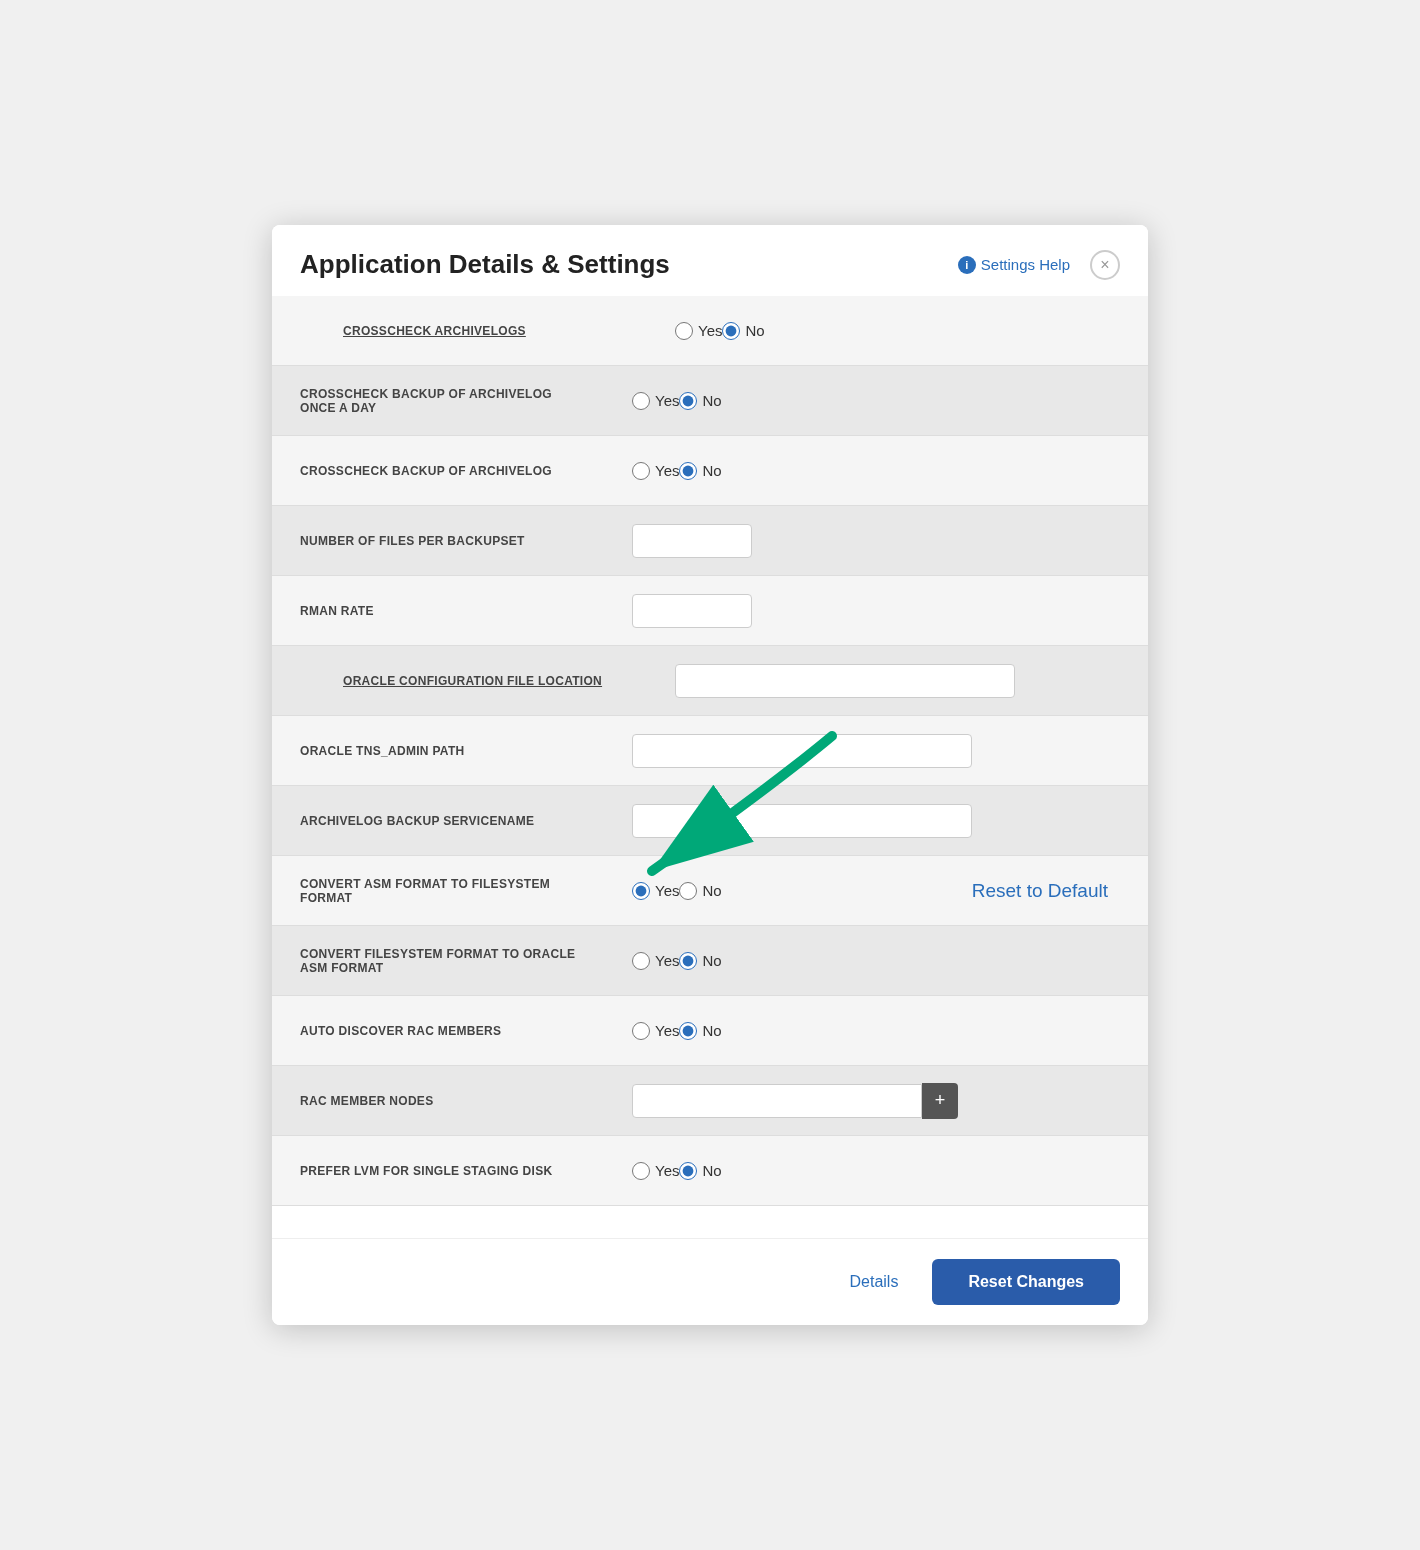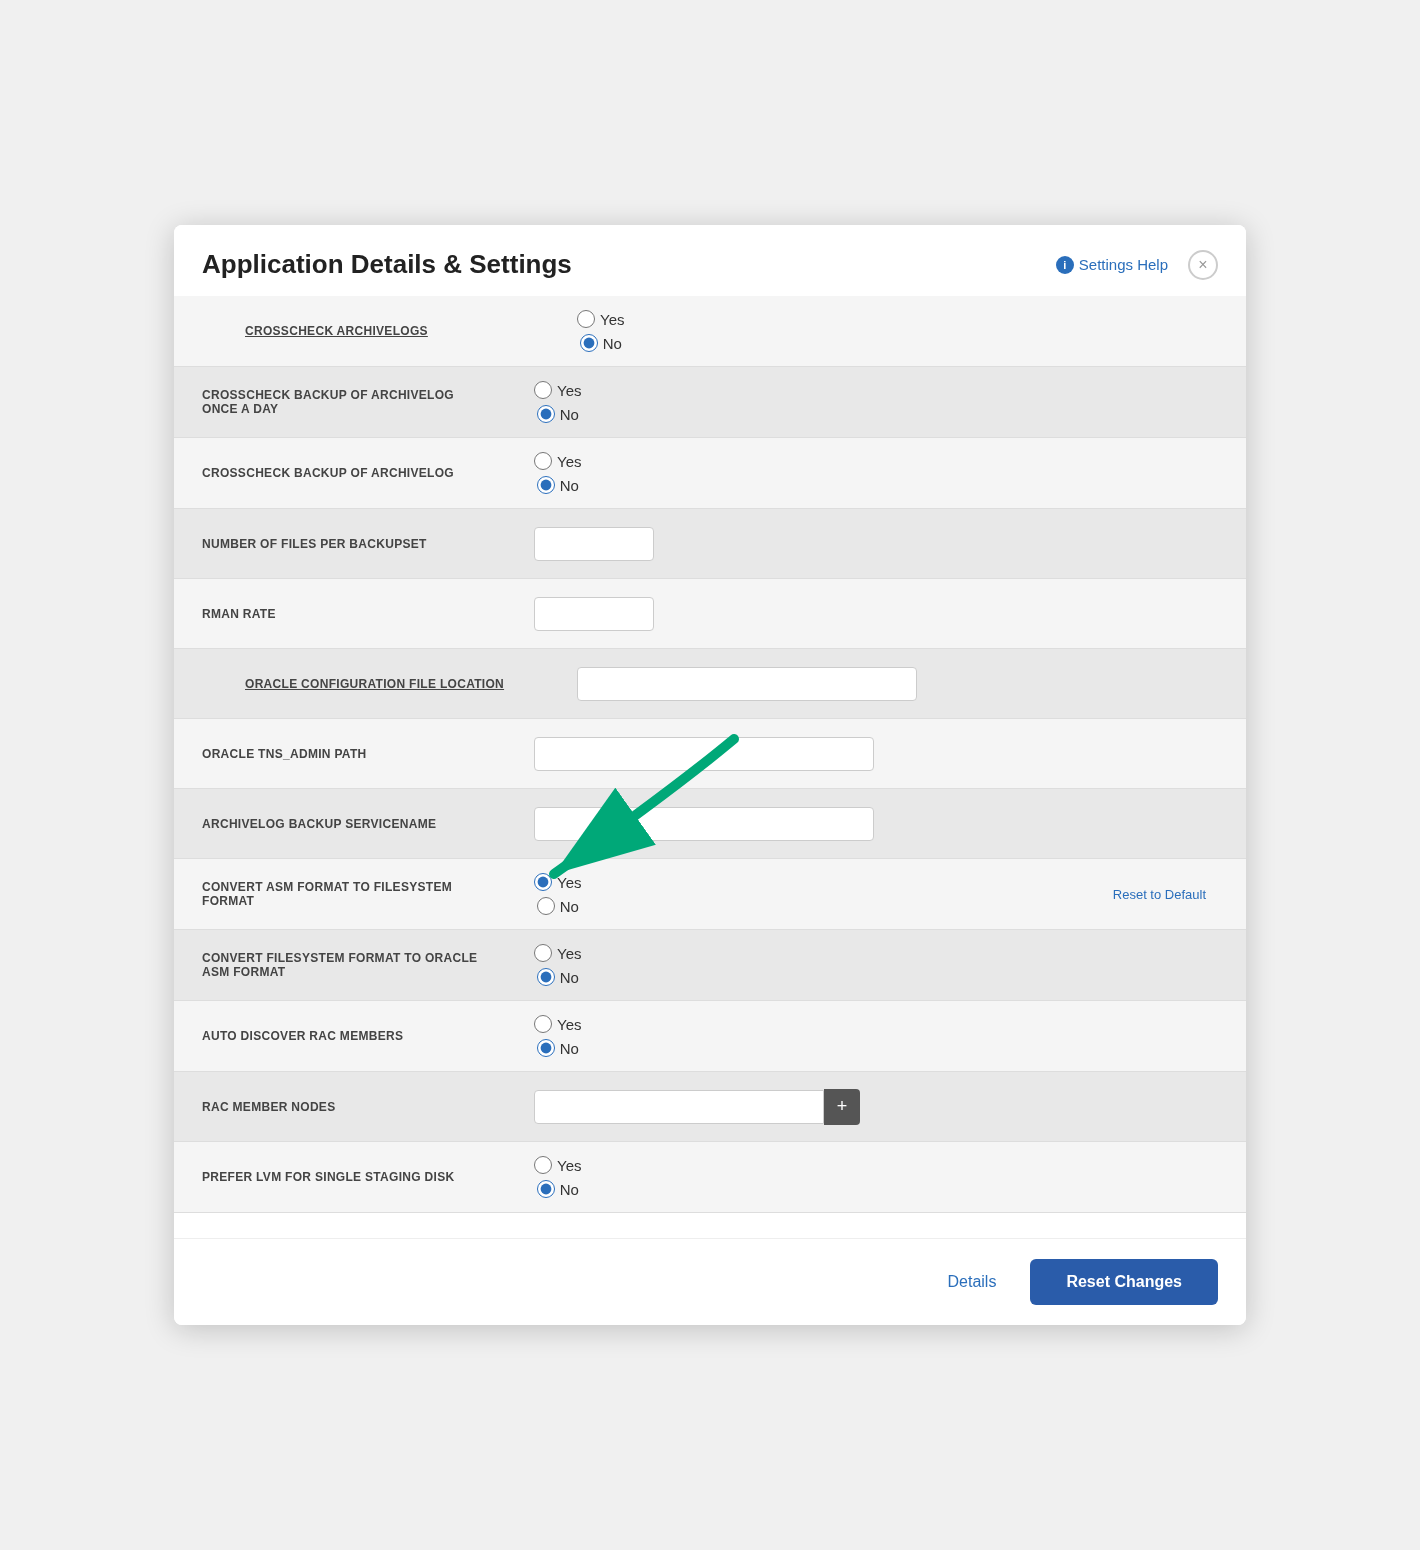--- a/index.html
+++ b/index.html
@@ -8,21 +8,21 @@
       background: #f0f0f0;
       display: flex;
       justify-content: center;
       align-items: center;
       min-height: 100vh;
     }
     .modal {
       background: #fff;
       border-radius: 8px;
       box-shadow: 0 4px 30px rgba(0,0,0,0.2);
-      width: 1072px;
+      width: 876px;
       min-height: 1100px;
       position: relative;
       overflow: hidden;
       display: flex;
       flex-direction: column;
     }
     .modal-header {
       display: flex;
       align-items: center;
       justify-content: space-between;
@@ -109,22 +109,20 @@
     .row-control {
       flex: 1;
       padding: 14px 20px;
       display: flex;
       align-items: center;
       gap: 16px;
     }
     .radio-group {
       display: flex;
       align-items: center;
-      gap: 6px;
-      flex-direction: column;
     }
     .radio-group label {
       display: flex;
       align-items: center;
       gap: 5px;
       font-size: 15px;
       color: #333;
       cursor: pointer;
     }
     input[type="radio"] {
@@ -143,21 +141,21 @@
     }
     .text-input-sm {
       width: 120px;
     }
     .text-input-lg {
       width: 340px;
     }
     .reset-btn {
       margin-left: auto;
       color: #2a6ebb;
-      font-size: 13px;
+      font-size: 19px;
       cursor: pointer;
       background: none;
       border: none;
       white-space: nowrap;
       padding-right: 20px;
     }
     .rac-input-group {
       display: flex;
       align-items: center;
       gap: 0;

